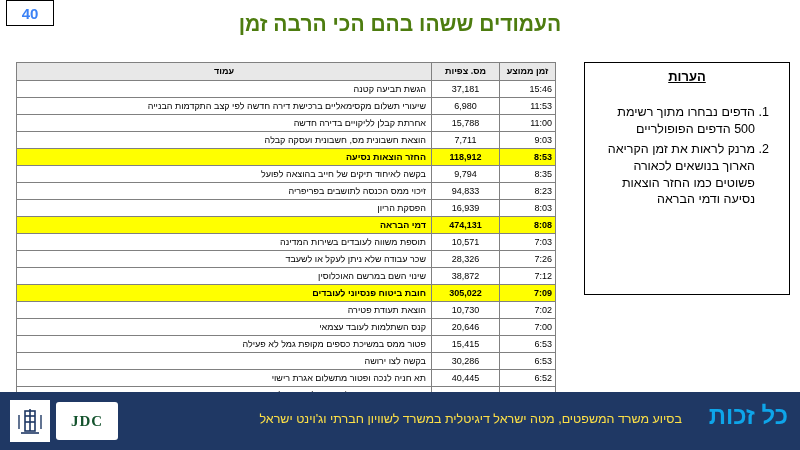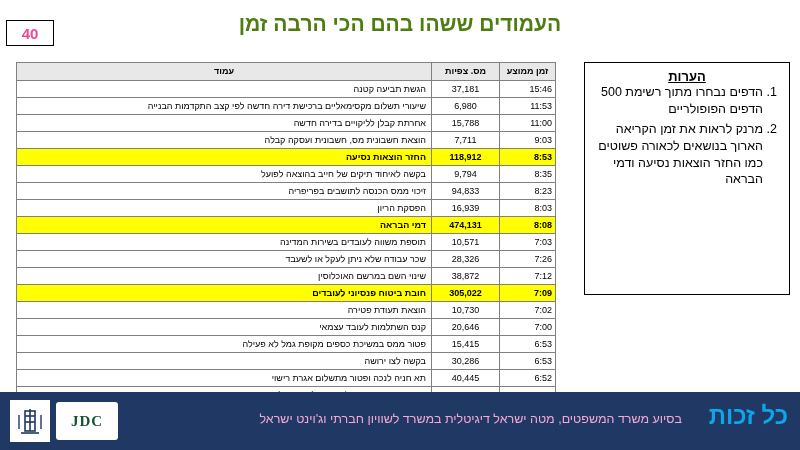--- a/index.html
+++ b/index.html
@@ -5,25 +5,25 @@
   html,body{margin:0;padding:0;}
   body{
     width:800px;height:450px;
     background:#ffffff;
     font-family:"Liberation Sans", sans-serif;
     position:relative;
     overflow:hidden;
   }
   
   .slide-number{
-    position:absolute;left:6px;top:20px;
+    position:absolute;left:6px;top:0;
     width:46px;height:24px;
     border:1px solid #000;
     display:flex;align-items:center;justify-content:center;
-    font-size:15px;font-weight:bold;color:#ec4899;
+    font-size:15px;font-weight:bold;color:#3b82f6;
     background:#fff;
   }
   
   .slide-title{
     position:absolute;top:12px;left:0;right:0;
     text-align:center;
     font-size:21px;font-weight:bold;
     color:#4d7c0f;
     direction:rtl;
   }
@@ -34,24 +34,24 @@
     border:1px solid #000;
     box-sizing:border-box;
     padding:6px 8px 6px 8px;
     direction:rtl;
     background:#fff;
   }
   .notes-title{
     text-align:center;
     font-size:13px;font-weight:bold;
     text-decoration:underline;
-    margin-bottom:0;
+    margin-bottom:20px;
   }
   .notes-list{
-    margin:0;padding-right:18px;
+    margin:8px;padding-right:18px;
     font-size:12.5px;
     line-height:1.35;
   }
   .notes-list li{margin-bottom:3px;}
   
   .table-wrap{
     position:absolute;left:16px;top:62px;
     width:540px;
     direction:rtl;
   }
@@ -109,21 +109,21 @@
     letter-spacing:1px;
     font-family:"Liberation Serif", serif;
   }
   .brand{
     position:absolute;right:12px;top:10px;
     font-size:24px;font-weight:bold;color:#0ea5e9;
     direction:rtl;
   }
   .footer-text{
     position:absolute;right:118px;top:20px;
-    font-size:12.5px;color:#f9a8d4;direction:rtl;
+    font-size:12.5px;color:#fde047;direction:rtl;
   }
 </style>
 </head>
 <body>
 
 <div class="slide-number">40</div>
 
 <div class="slide-title">העמודים ששהו בהם הכי הרבה זמן</div>
 
 <div class="notes-box">

